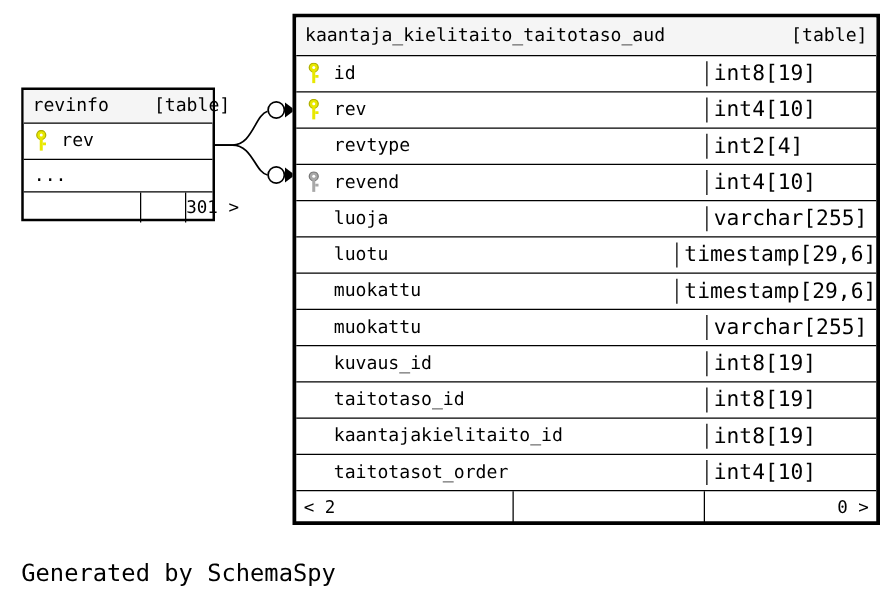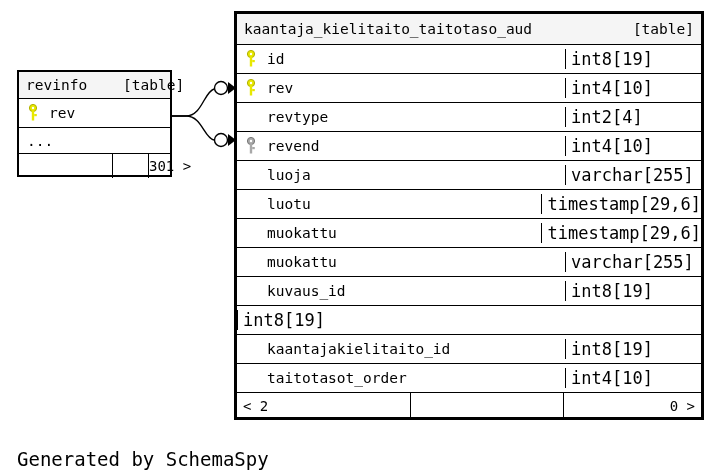--- a/index.html
+++ b/index.html
@@ -290,20 +290,24 @@
           <span class="cell-type">varchar[255]</span>
         </div>
         <div class="row">
           <span class="cell-name">
             <span class="keyslot"></span>
             <span>kuvaus_id</span>
           </span>
           <span class="cell-type">int8[19]</span>
         </div>
         <div class="row">
+          <span class="cell-name">
+            <span class="keyslot"></span>
+            <span>taitotaso_id</span>
+          </span>
           <span class="cell-type">int8[19]</span>
         </div>
         <div class="row">
           <span class="cell-name">
             <span class="keyslot"></span>
             <span>kaantajakielitaito_id</span>
           </span>
           <span class="cell-type">int8[19]</span>
         </div>
         <div class="row">

